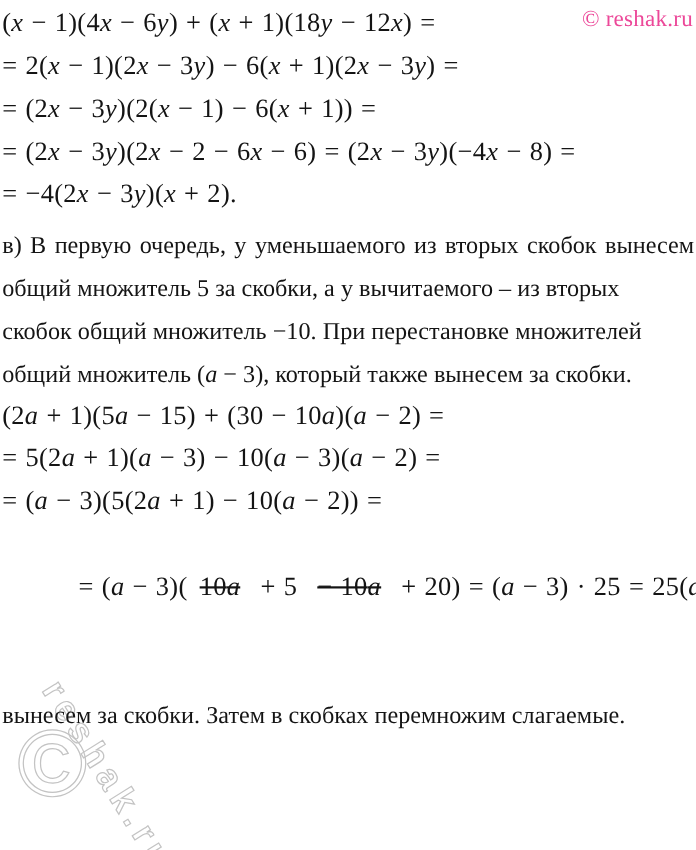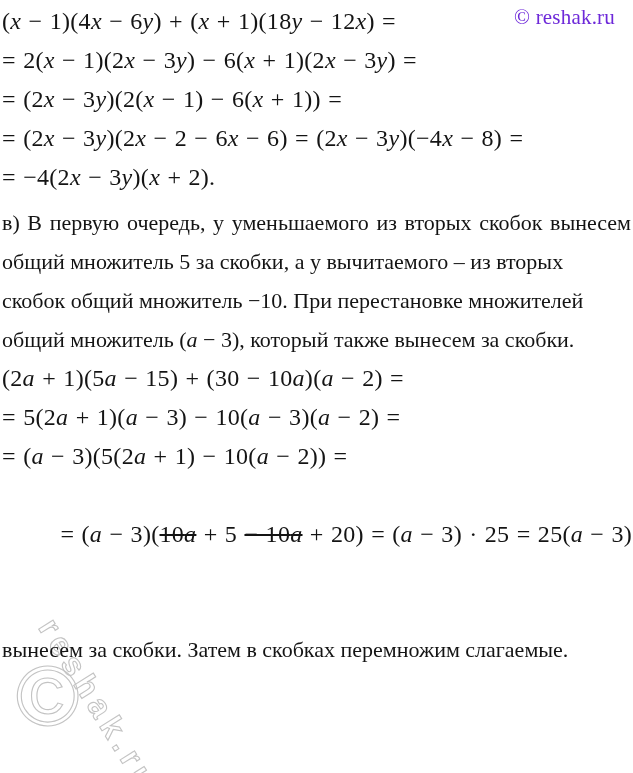--- a/index.html
+++ b/index.html
@@ -18,28 +18,28 @@
     font-size:22px;line-height:39px;white-space:pre;
   }
   .justify{
     white-space:normal;text-align:justify;text-align-last:justify;
     padding-right:2px;
   }
   .v-para{margin-top:6px;}
   .v-math{margin-top:0px;}
   .g-sec{margin-top:38px;}
   .g-sec .tline,.g-sec .mline{line-height:37px;}
-  .fline span{white-space:pre;}
+  .fline span{white-space:pre;margin-left:11px;}
   .strike{
     text-decoration:line-through;
     text-decoration-thickness:2px;
   }
   .brand-row{
     display:flex;justify-content:space-between;align-items:flex-start;
-    padding-right:18px;
+    padding-right:3px;
   }
   .brand{
     font-size:21px;line-height:30px;letter-spacing:0.2px;
     font-family:"Liberation Serif",serif;
   }
   .watermark-text{
     position:absolute;z-index:1;left:62px;top:612px;
     transform:rotate(58deg);transform-origin:0 0;
     font-family:"Liberation Sans",sans-serif;
     font-size:32px;letter-spacing:6px;font-weight:bold;
@@ -59,21 +59,21 @@
 
 <div class="page">
 
   <div class="watermark-copy">©</div>
   <div class="watermark-text">reshak.ru</div>
 
   <div class="content">
 
     <div class="brand-row">
       <div class="mline math">(<i>x</i> − 1)(4<i>x</i> − 6<i>y</i>) + (<i>x</i> + 1)(18<i>y</i> − 12<i>x</i>) =</div>
-      <div class="brand" id="brand" style="color: #6d28d9;">© reshak.ru</div>
+      <div class="brand" id="brand" style="color: #ec4899;">© reshak.ru</div>
     </div>
     <div class="mline math">= 2(<i>x</i> − 1)(2<i>x</i> − 3<i>y</i>) − 6(<i>x</i> + 1)(2<i>x</i> − 3<i>y</i>) =</div>
     <div class="mline math">= (2<i>x</i> − 3<i>y</i>)(2(<i>x</i> − 1) − 6(<i>x</i> + 1)) =</div>
     <div class="mline math">= (2<i>x</i> − 3<i>y</i>)(2<i>x</i> − 2 − 6<i>x</i> − 6) = (2<i>x</i> − 3<i>y</i>)(−4<i>x</i> − 8) =</div>
     <div class="mline math">= −4(2<i>x</i> − 3<i>y</i>)(<i>x</i> + 2).</div>
 
     <div class="v-para">
       <div class="tline justify">в) В первую очередь, у уменьшаемого из вторых скобок вынесем</div>
       <div class="tline">общий множитель 5 за скобки, а у вычитаемого – из вторых</div>
       <div class="tline">скобок общий множитель −10. При перестановке множителей</div>

